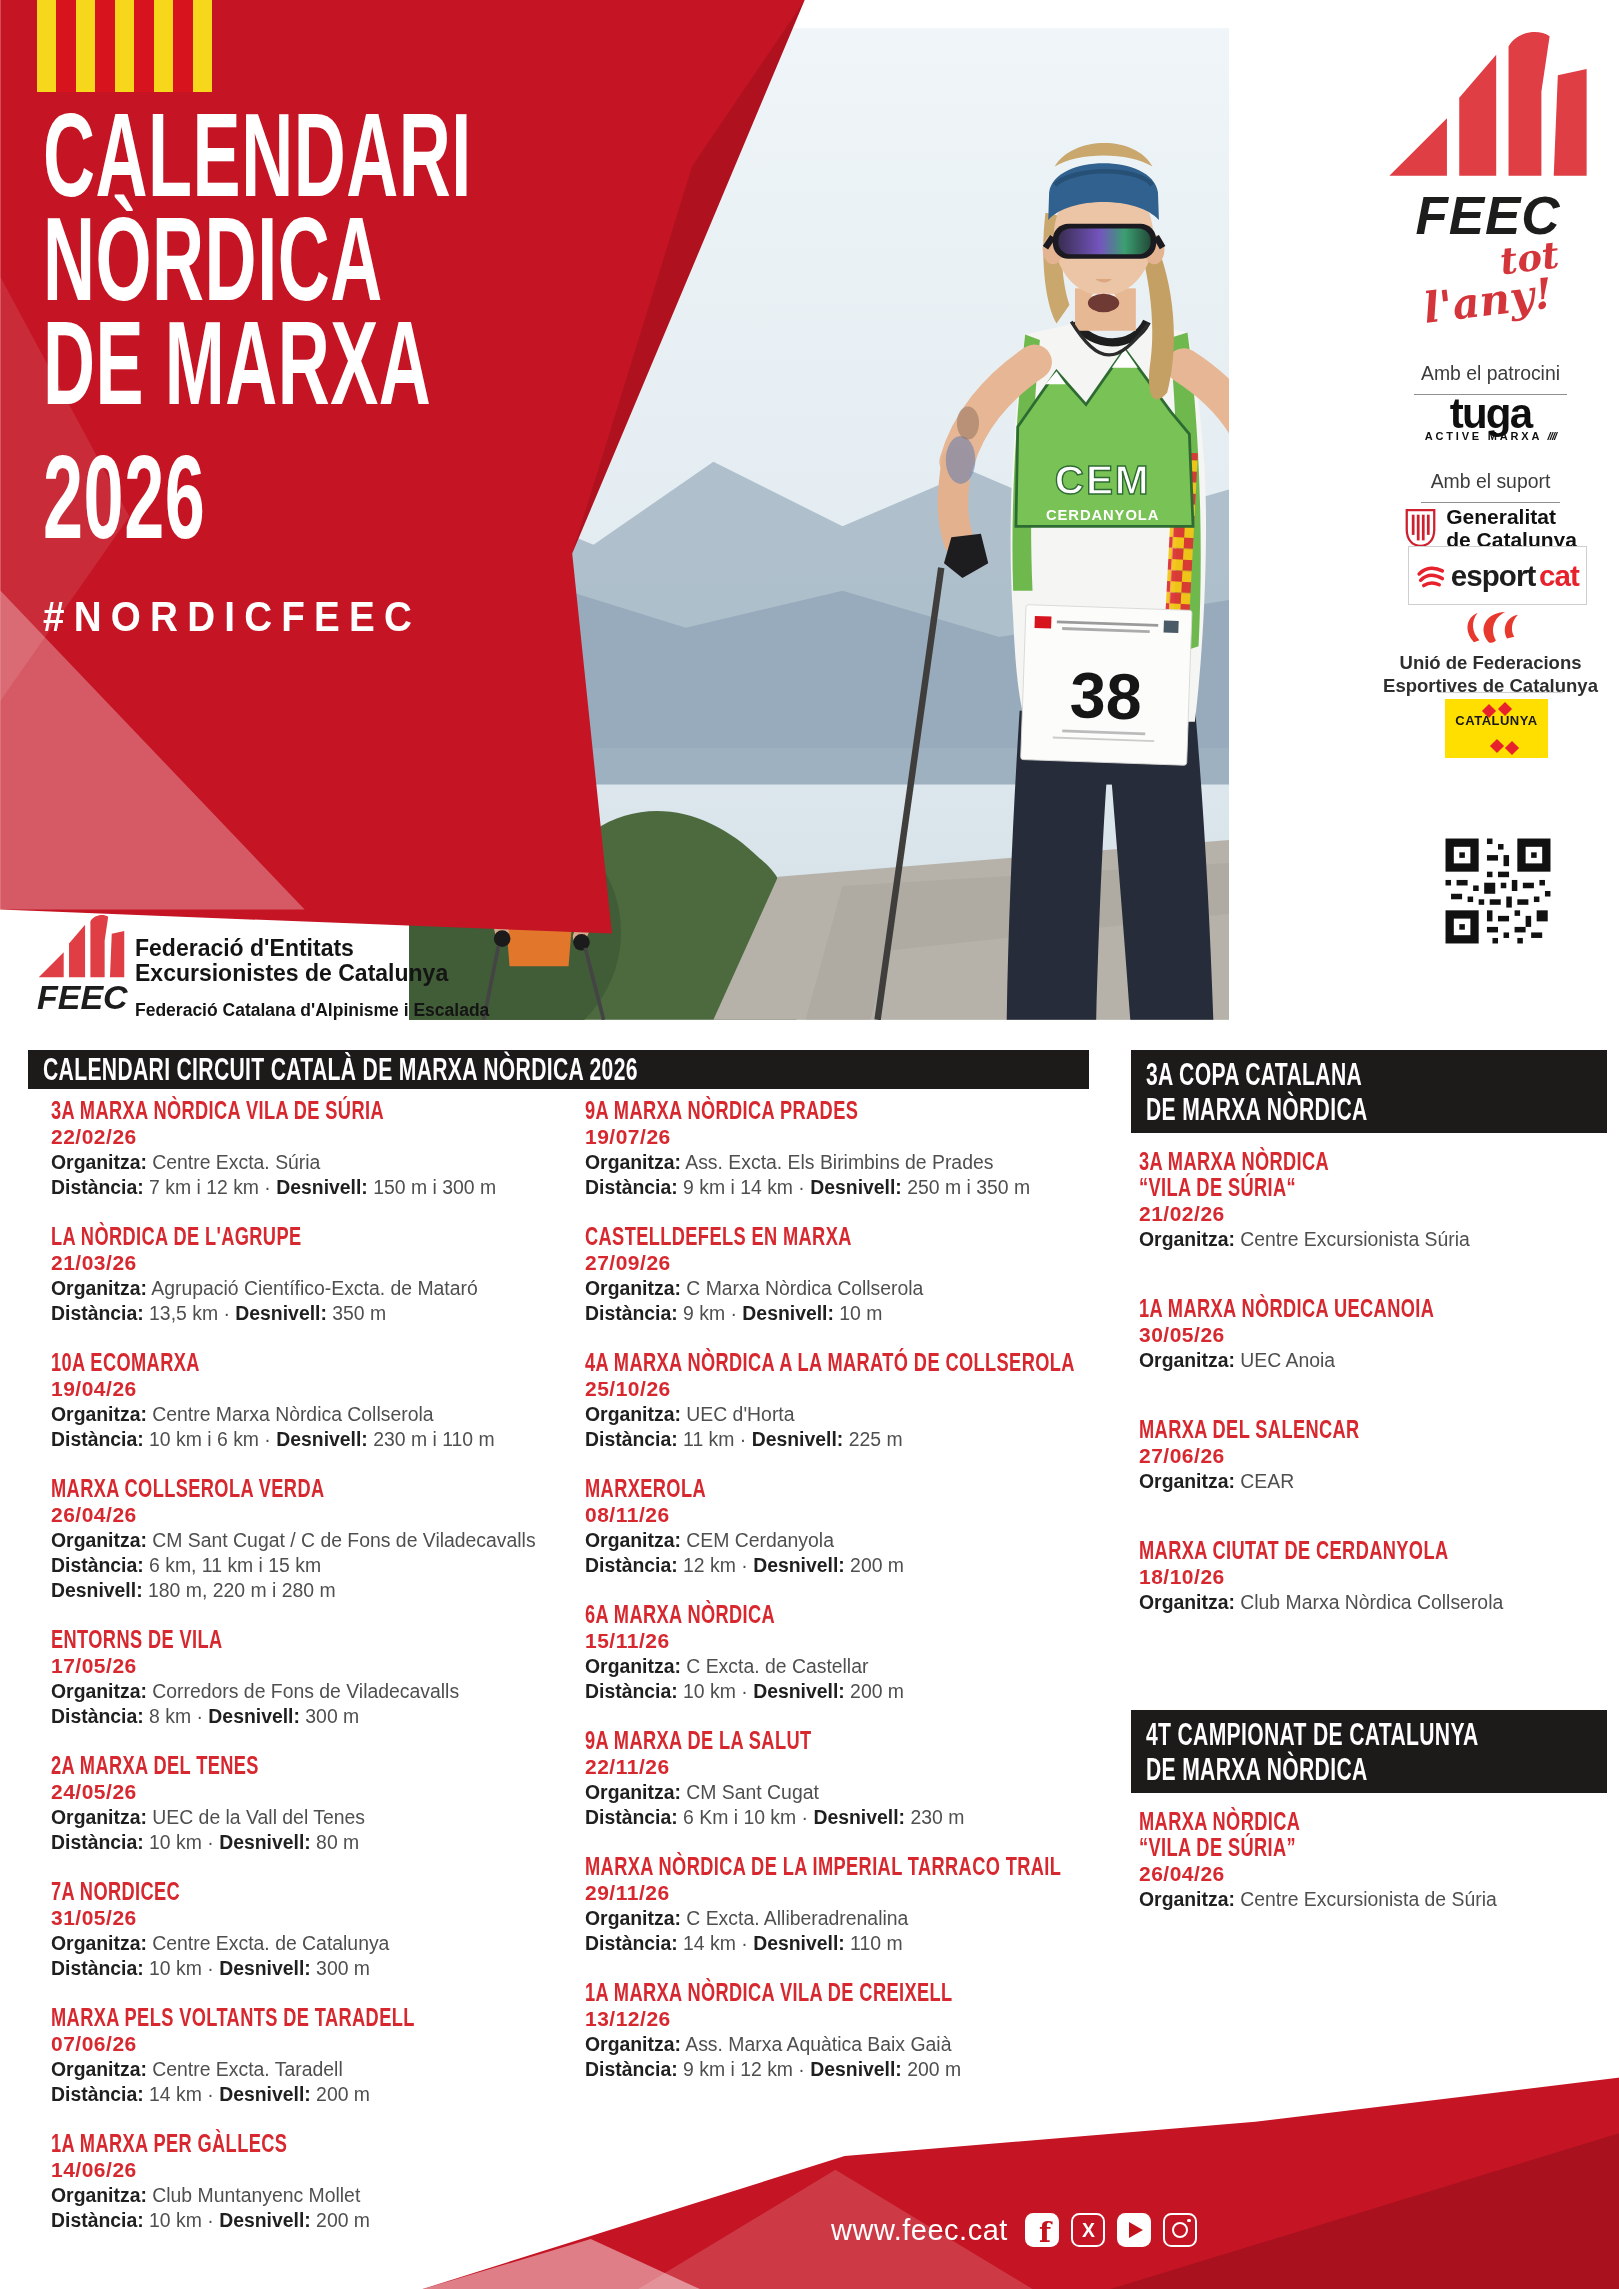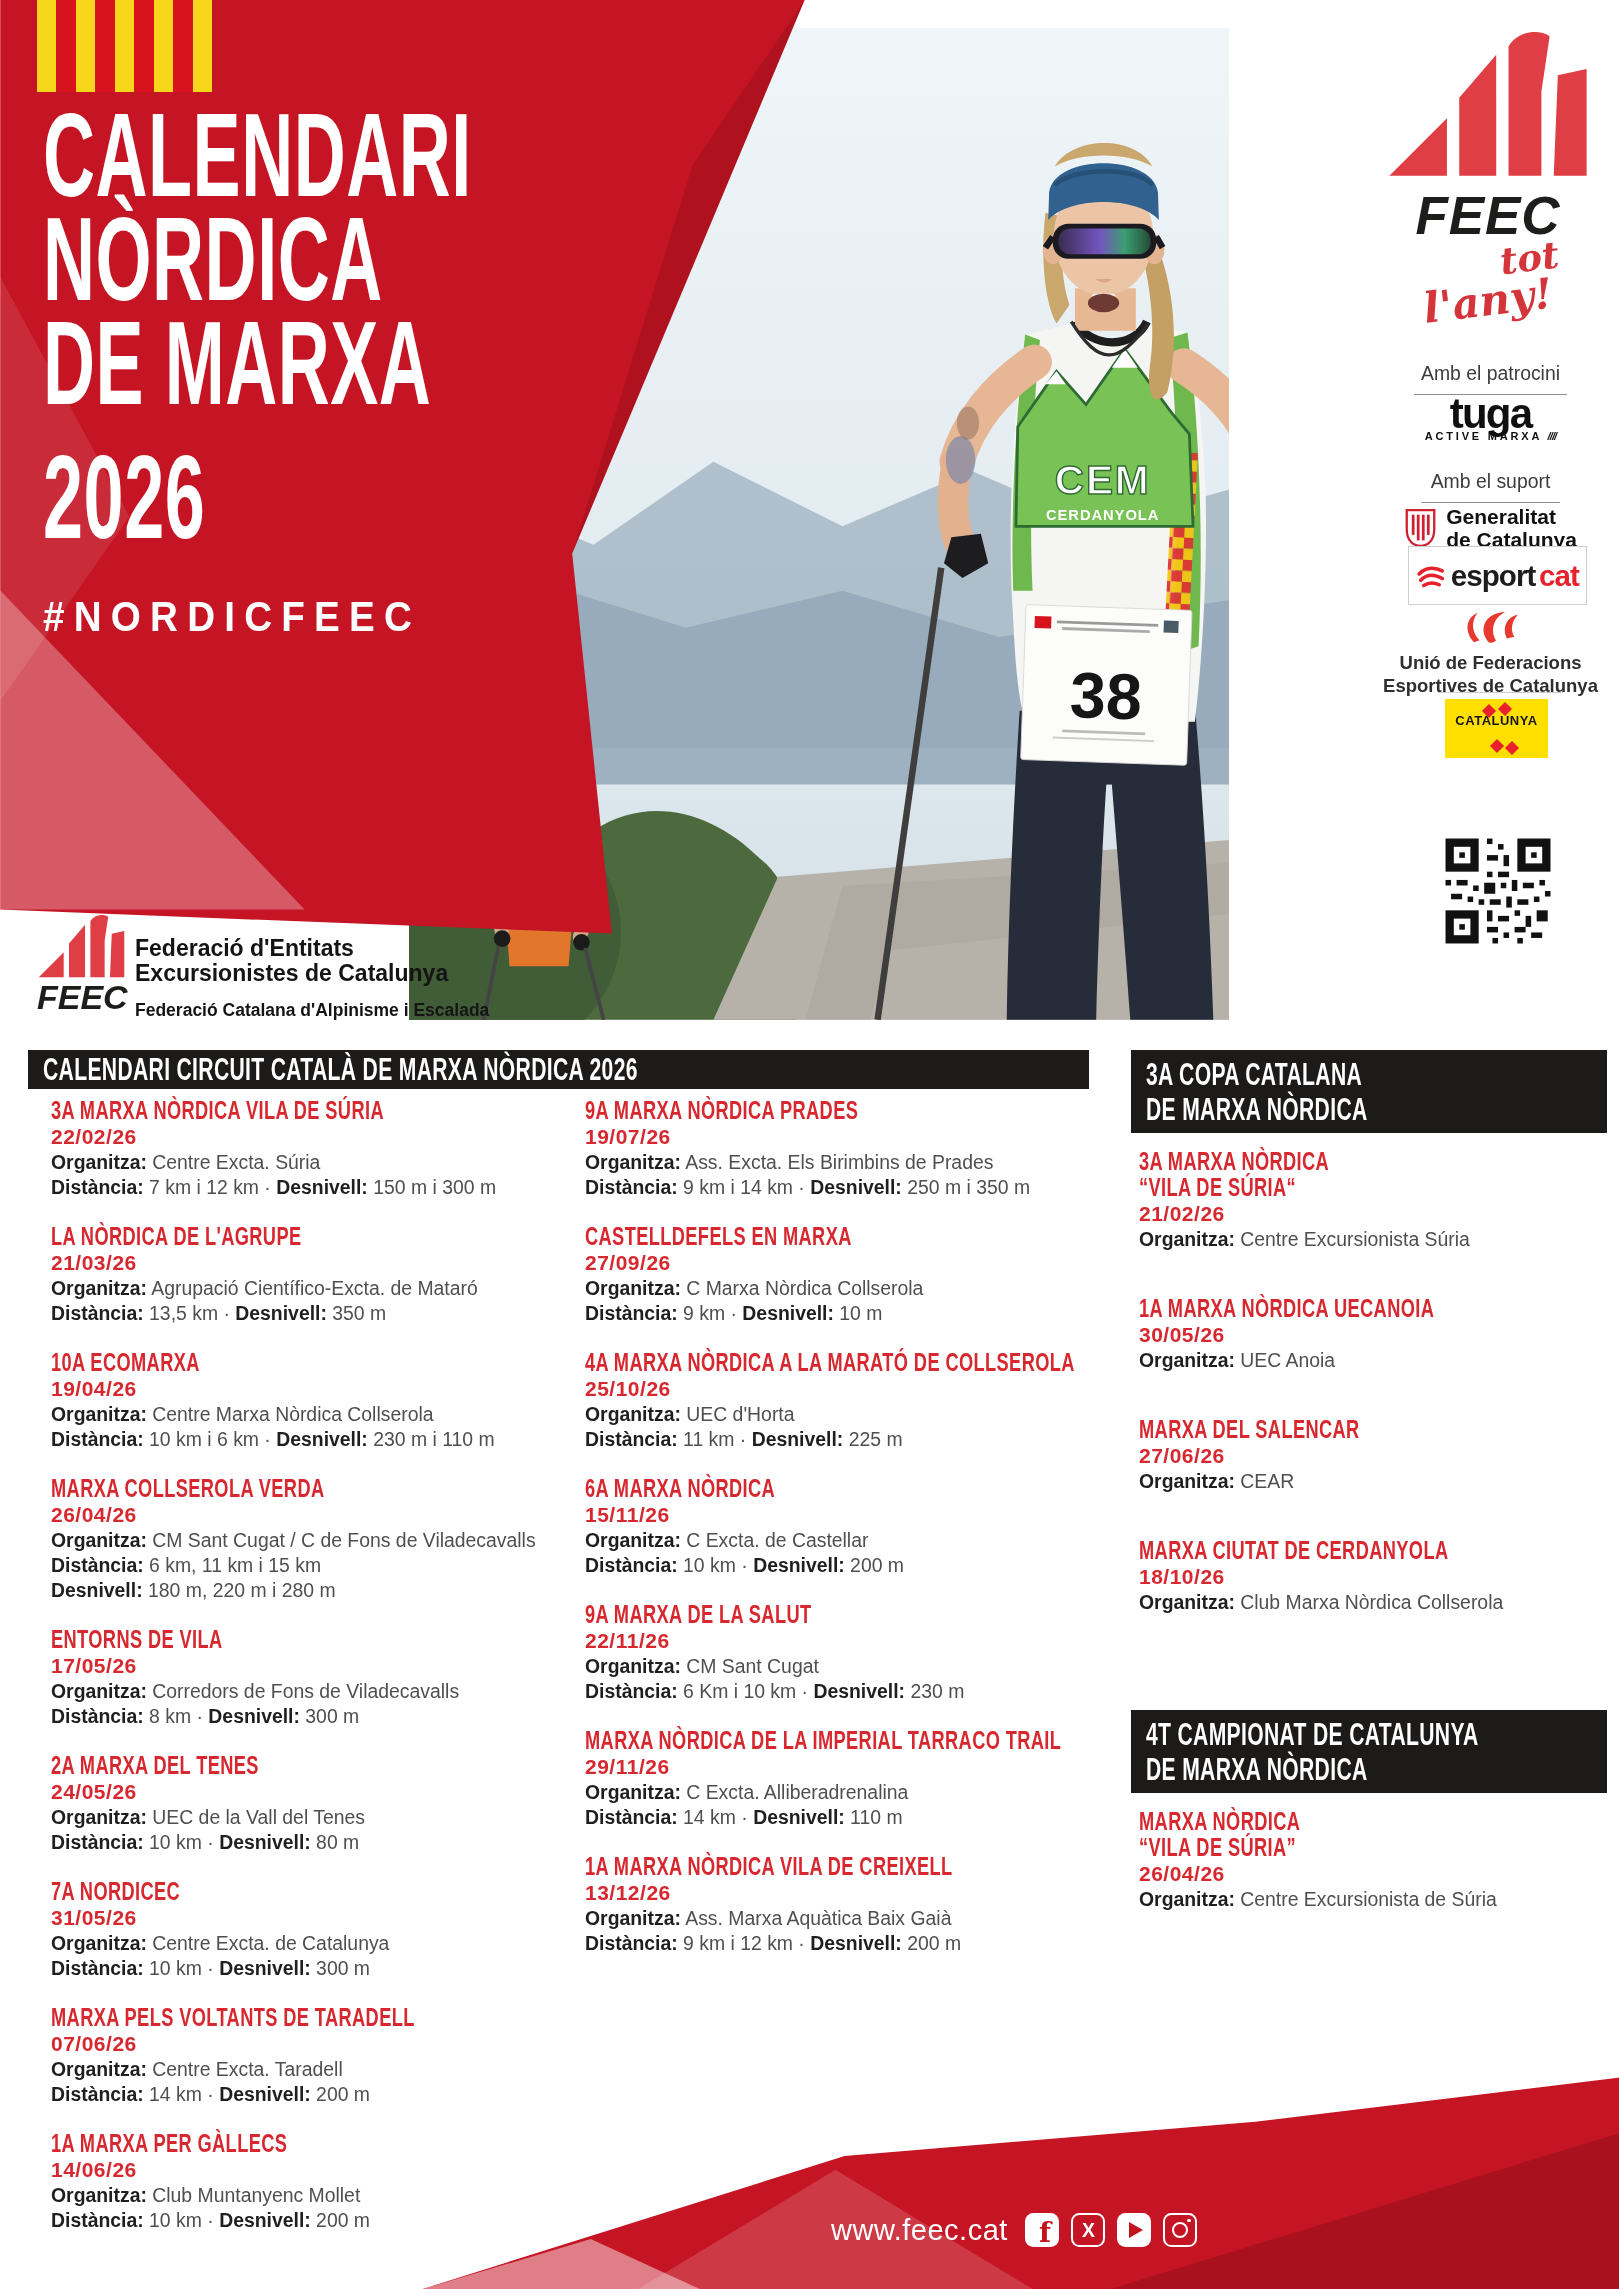--- a/index.html
+++ b/index.html
@@ -461,20 +461,28 @@
 
   <div class="event" data-name="event-item">
     <div class="ev-title" data-name="event-title"><span>4A MARXA NÒRDICA A LA MARATÓ DE COLLSEROLA</span></div>
 
     <div class="ev-date" data-name="event-date">25/10/26</div>
     <div class="ev-line" data-name="event-organizer"><b>Organitza:</b><span> UEC d'Horta</span></div>
     <div class="ev-line" data-name="event-distance"><b>Distància:</b><span> 11 km</span><span><span> · </span><b>Desnivell:</b><span> 225 m</span></span></div>
 
   </div>
 
+  <div class="event" data-name="event-item">
+    <div class="ev-title" data-name="event-title"><span>MARXEROLA</span></div>
+
+    <div class="ev-date" data-name="event-date">08/11/26</div>
+    <div class="ev-line" data-name="event-organizer"><b>Organitza:</b><span> CEM Cerdanyola</span></div>
+    <div class="ev-line" data-name="event-distance"><b>Distància:</b><span> 12 km</span><span><span> · </span><b>Desnivell:</b><span> 200 m</span></span></div>
+
+  </div>
 
   <div class="event" data-name="event-item">
     <div class="ev-title" data-name="event-title"><span>6A MARXA NÒRDICA</span></div>
 
     <div class="ev-date" data-name="event-date">15/11/26</div>
     <div class="ev-line" data-name="event-organizer"><b>Organitza:</b><span> C Excta. de Castellar</span></div>
     <div class="ev-line" data-name="event-distance"><b>Distància:</b><span> 10 km</span><span><span> · </span><b>Desnivell:</b><span> 200 m</span></span></div>
 
   </div>
 

